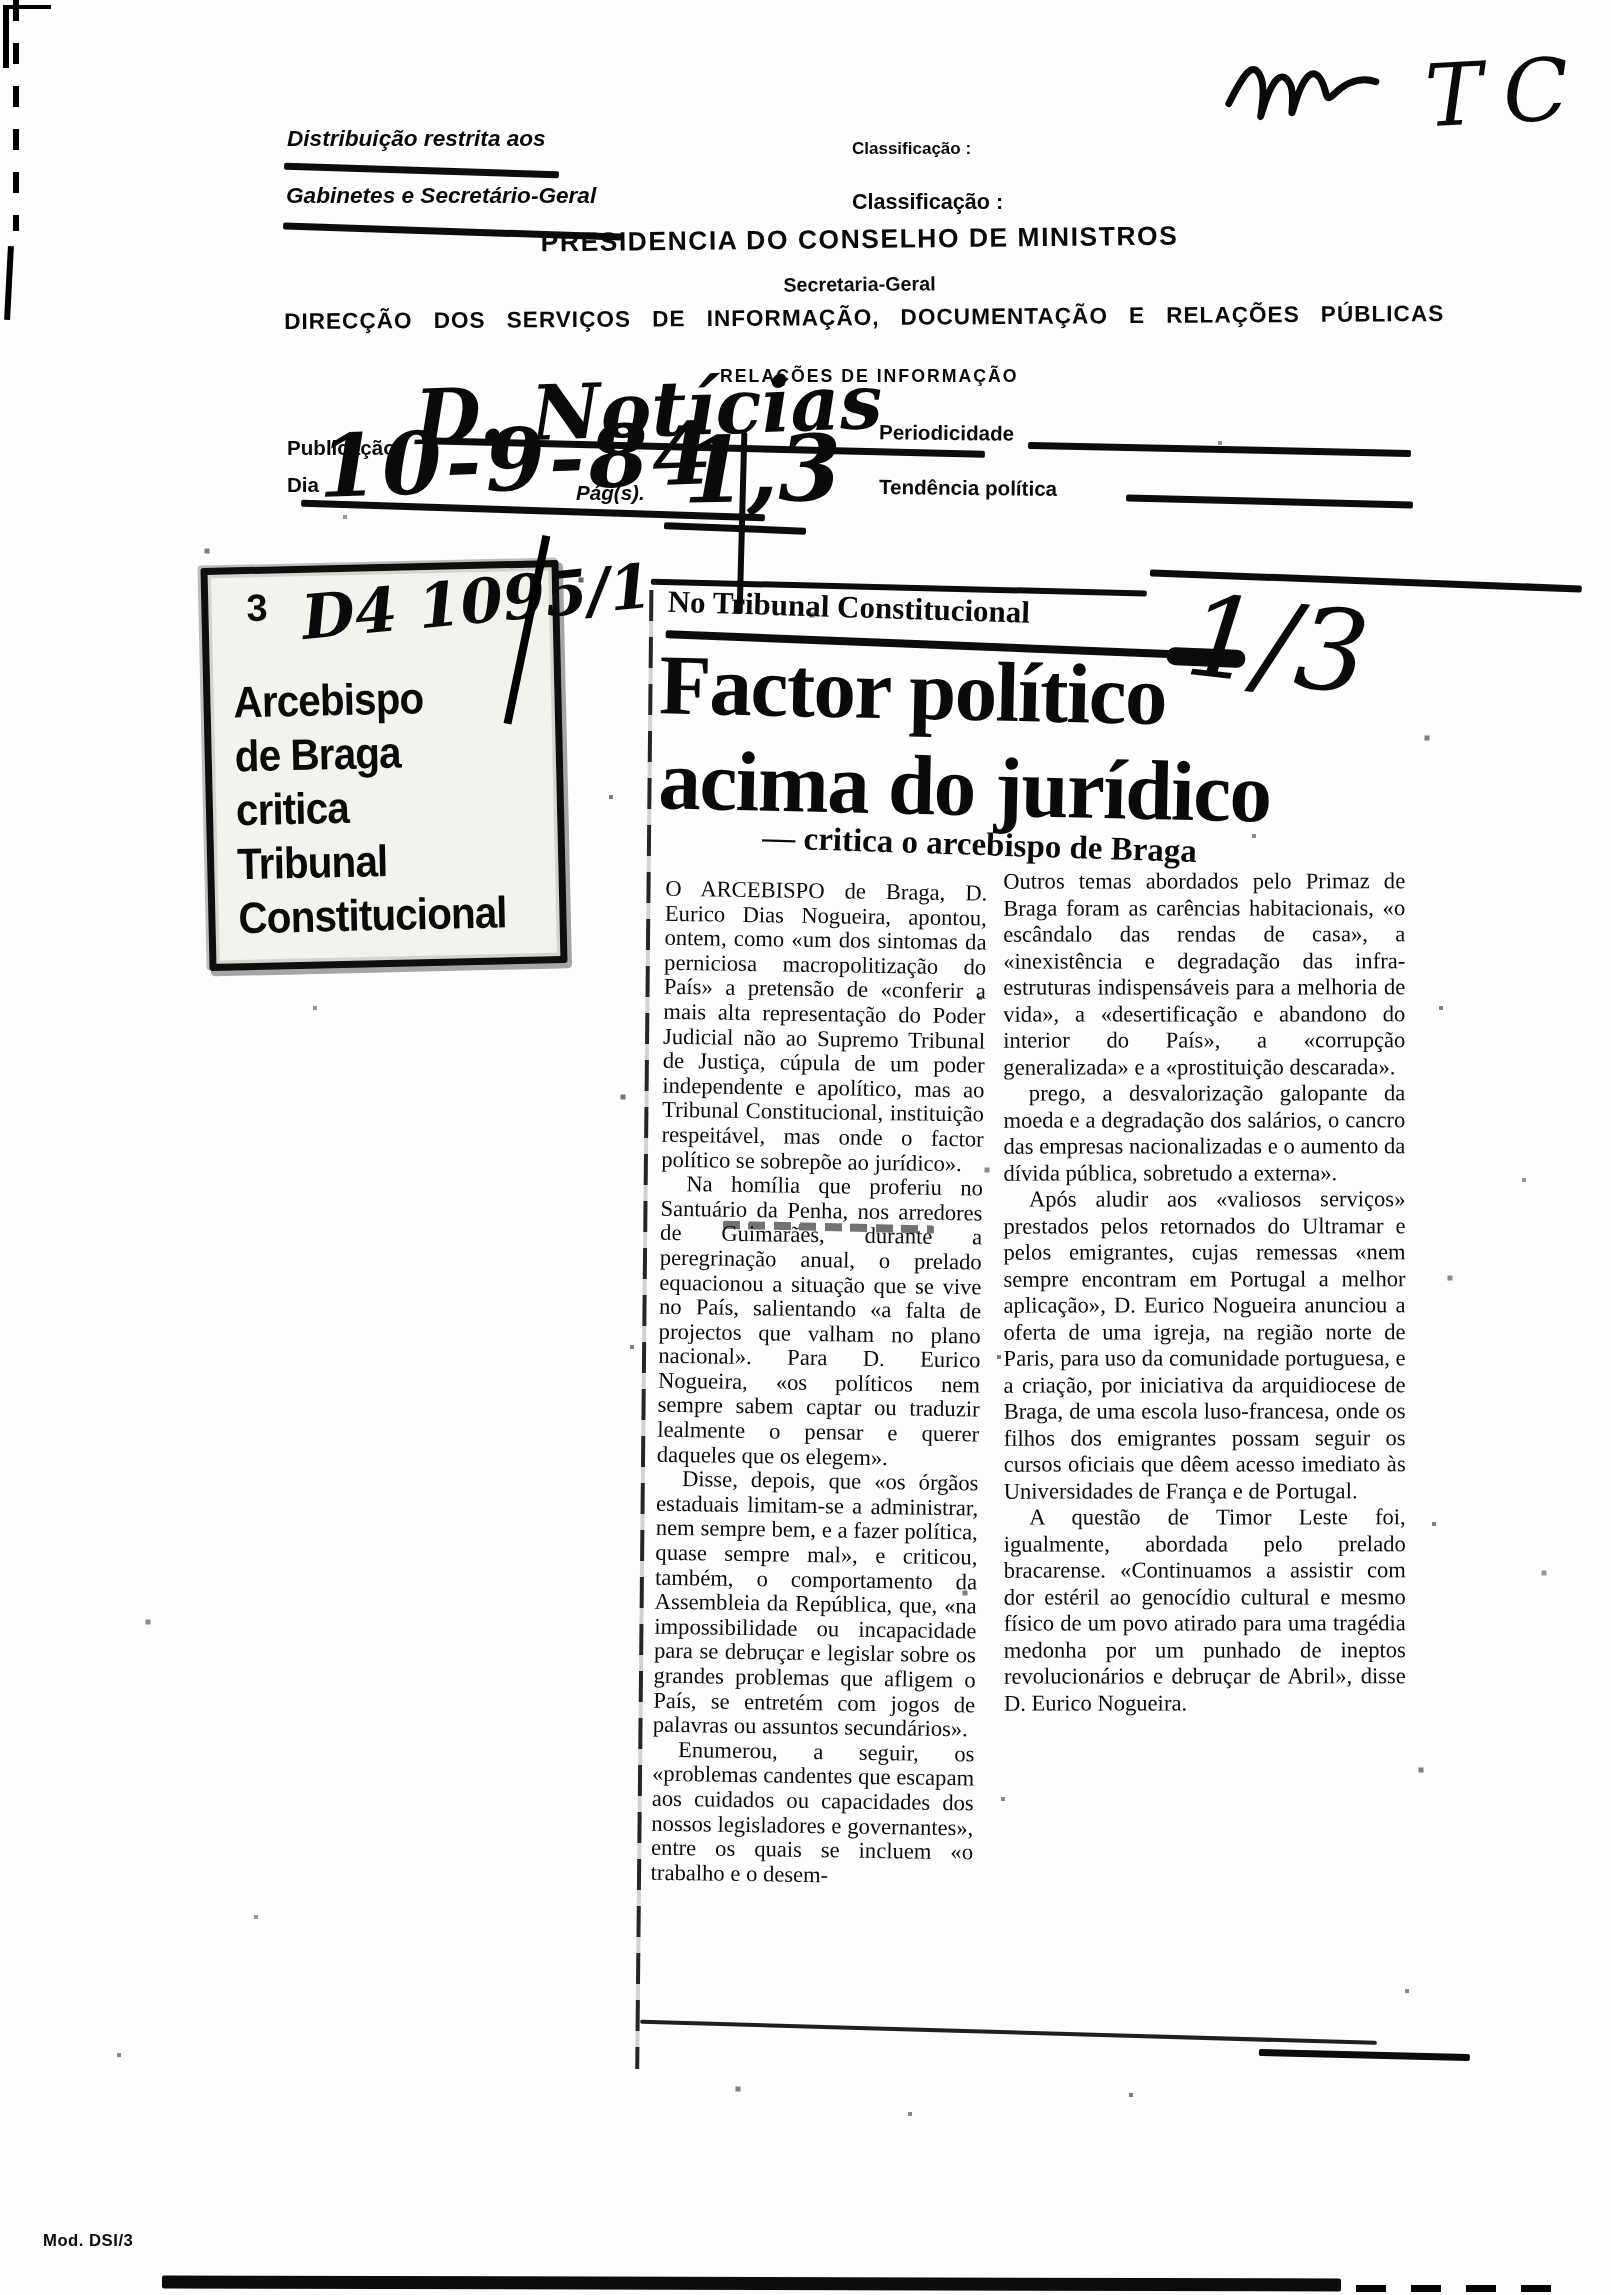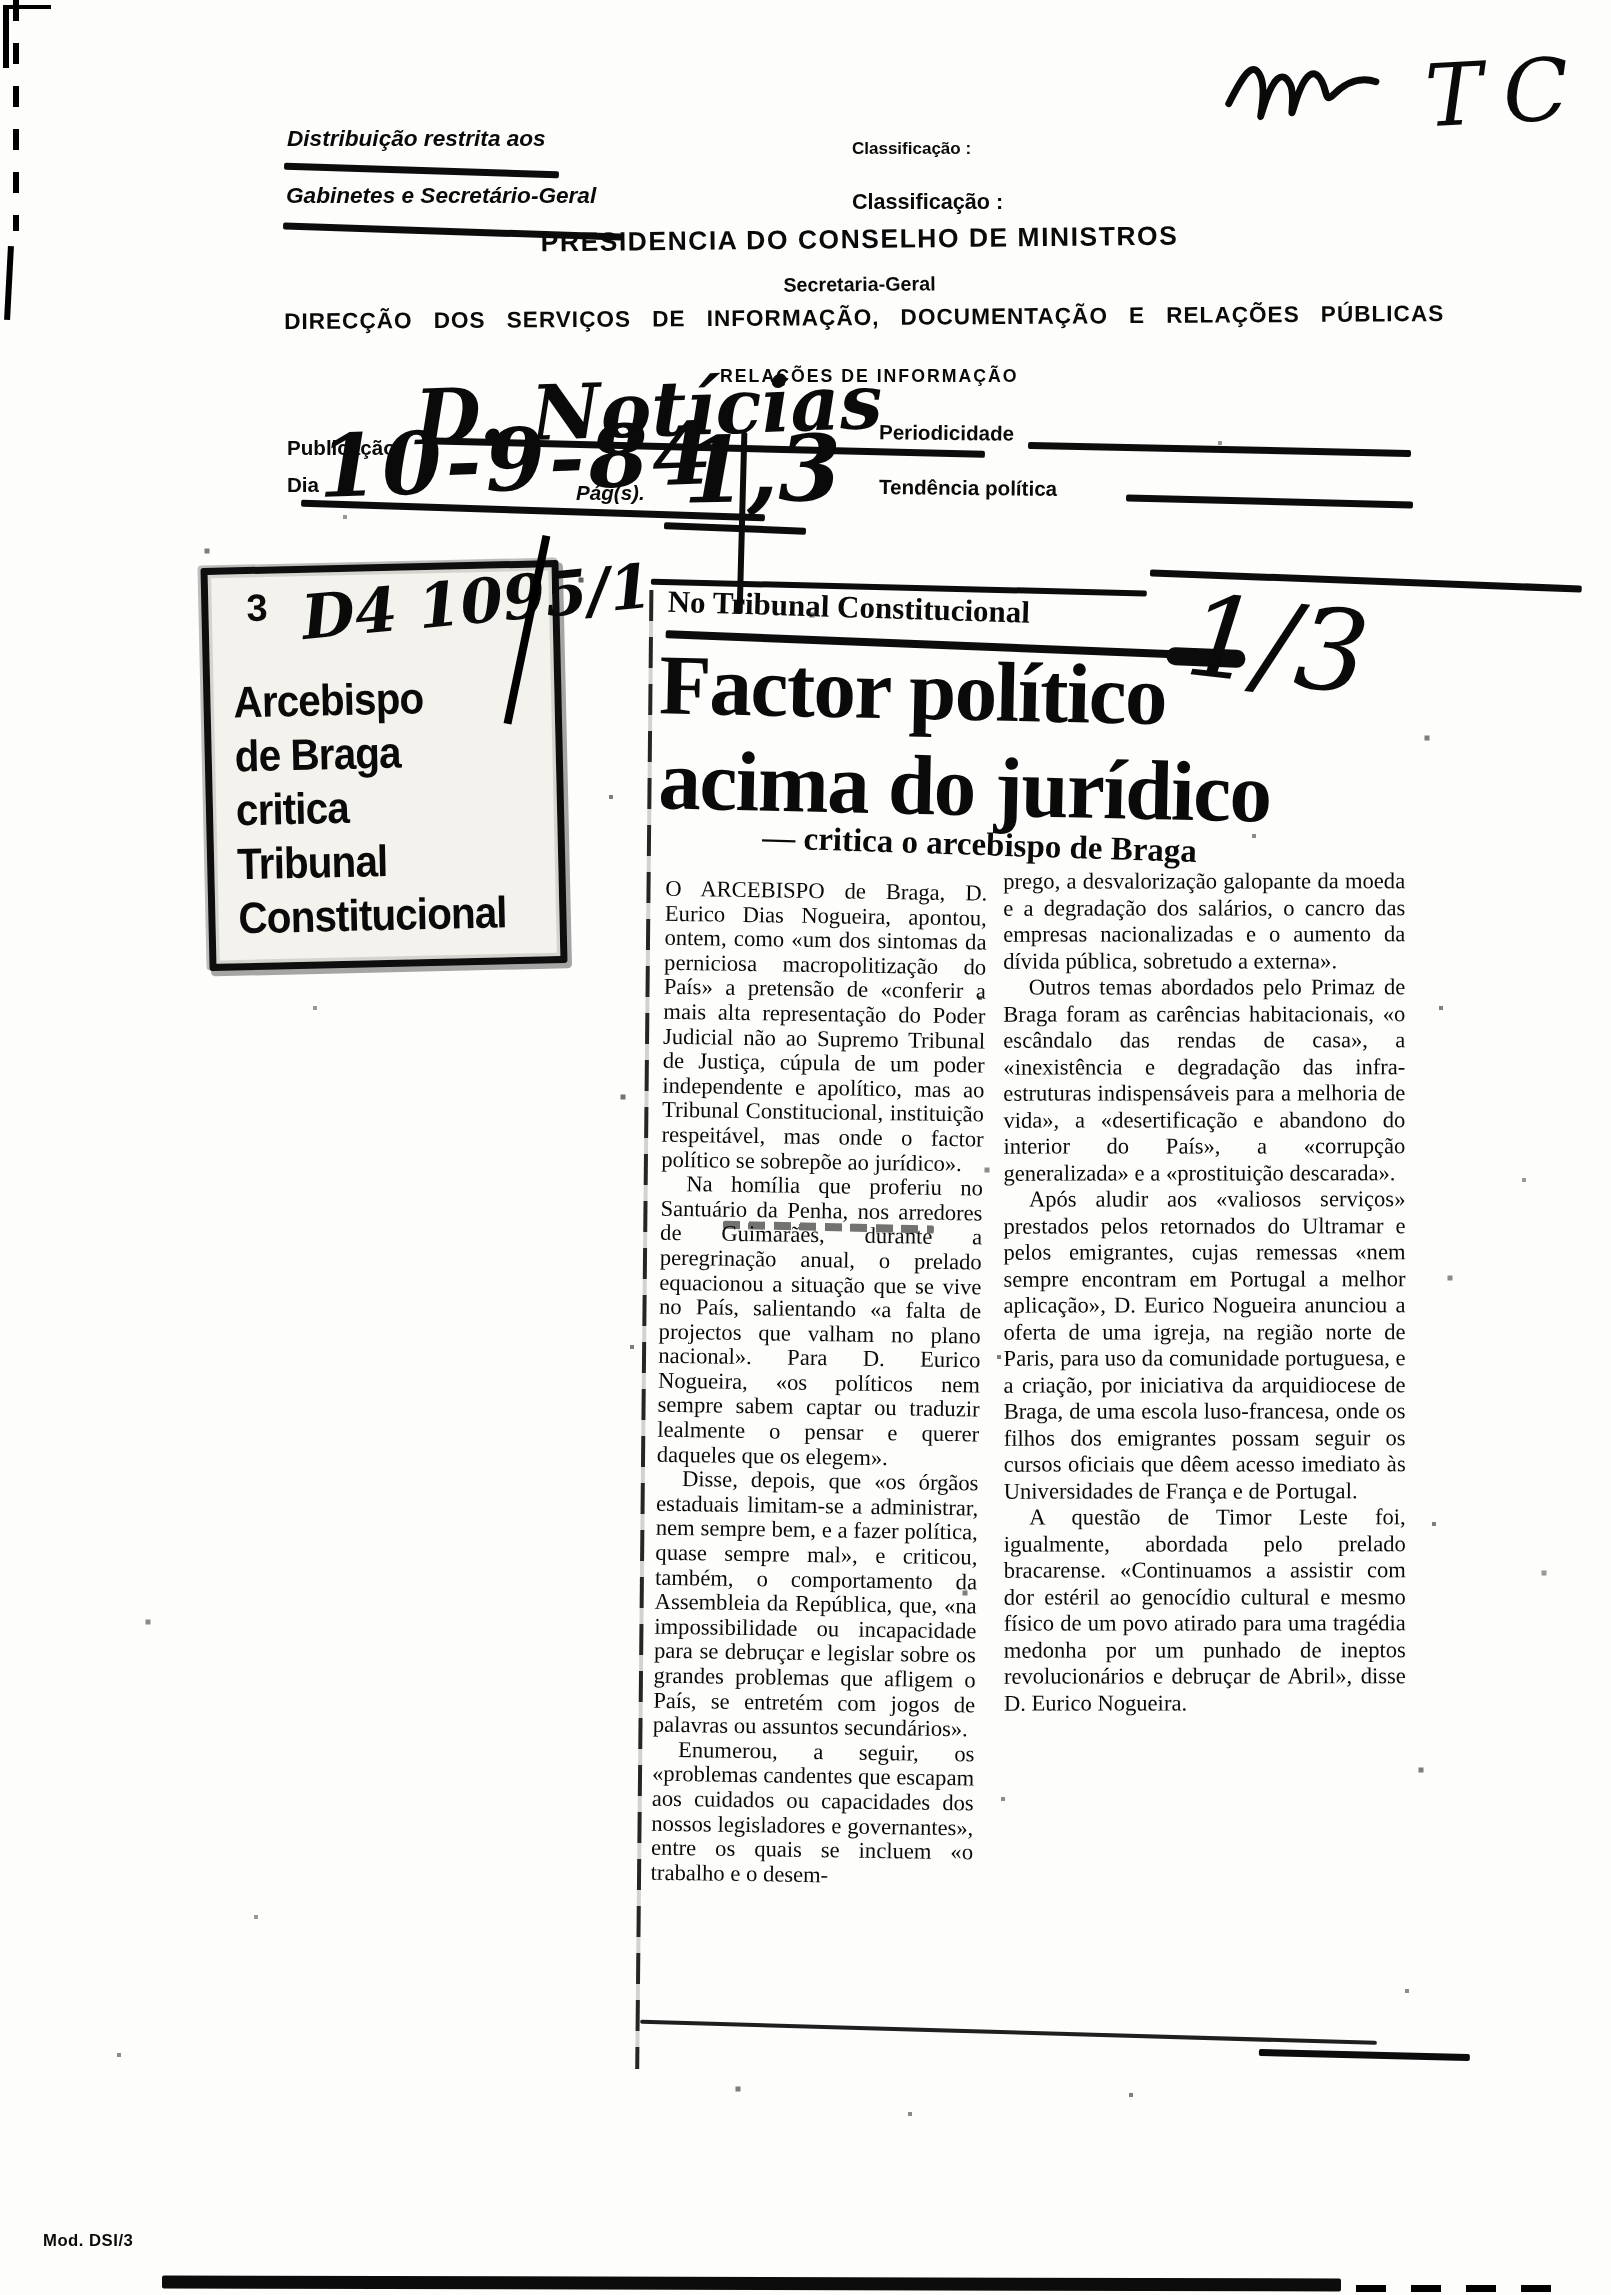--- a/index.html
+++ b/index.html
@@ -175,22 +175,22 @@
     <div class="serifb" id="headline2">acima do jurídico</div>
     <div class="serifb" id="subhead">— critica o arcebispo de Braga</div>
 
     <div class="newscol" id="col1">
       <p>O ARCEBISPO de Braga, D. Eurico Dias Nogueira, apontou, ontem, como «um dos sintomas da perniciosa macropolitização do País» a pretensão de «conferir a mais alta representação do Poder Judicial não ao Supremo Tribunal de Justiça, cúpula de um poder independente e apolítico, mas ao Tribunal Constitucional, instituição respeitável, mas onde o factor político se sobrepõe ao jurídico».</p>
       <p>Na homília que proferiu no Santuário da Penha, nos arredores de Guimarães, durante a peregrinação anual, o prelado equacionou a situação que se vive no País, salientando «a falta de projectos que valham no plano nacional». Para D. Eurico Nogueira, «os políticos nem sempre sabem captar ou traduzir lealmente o pensar e querer daqueles que os elegem».</p>
       <p>Disse, depois, que «os órgãos estaduais limitam-se a administrar, nem sempre bem, e a fazer política, quase sempre mal», e criticou, também, o comportamento da Assembleia da República, que, «na impossibilidade ou incapacidade para se debruçar e legislar sobre os grandes problemas que afligem o País, se entretém com jogos de palavras ou assuntos secundários».</p>
       <p>Enumerou, a seguir, os «problemas candentes que escapam aos cuidados ou capacidades dos nossos legisladores e governantes», entre os quais se incluem «o trabalho e o desem-</p>
     </div>
     <div class="newscol" id="col2">
+      <p>Outros temas abordados pelo Primaz de Braga foram as carências habitacionais, «o escândalo das rendas de casa», a «inexistência e degradação das infra-estruturas indispensáveis para a melhoria de vida», a «desertificação e abandono do interior do País», a «corrupção generalizada» e a «prostituição descarada».</p>
       <p>prego, a desvalorização galopante da moeda e a degradação dos salários, o cancro das empresas nacionalizadas e o aumento da dívida pública, sobretudo a externa».</p>
-      <p>Outros temas abordados pelo Primaz de Braga foram as carências habitacionais, «o escândalo das rendas de casa», a «inexistência e degradação das infra-estruturas indispensáveis para a melhoria de vida», a «desertificação e abandono do interior do País», a «corrupção generalizada» e a «prostituição descarada».</p>
       <p>Após aludir aos «valiosos serviços» prestados pelos retornados do Ultramar e pelos emigrantes, cujas remessas «nem sempre encontram em Portugal a melhor aplicação», D. Eurico Nogueira anunciou a oferta de uma igreja, na região norte de Paris, para uso da comunidade portuguesa, e a criação, por iniciativa da arquidiocese de Braga, de uma escola luso-francesa, onde os filhos dos emigrantes possam seguir os cursos oficiais que dêem acesso imediato às Universidades de França e de Portugal.</p>
       <p>A questão de Timor Leste foi, igualmente, abordada pelo prelado bracarense. «Continuamos a assistir com dor estéril ao genocídio cultural e mesmo físico de um povo atirado para uma tragédia medonha por um punhado de ineptos revolucionários e debruçar de Abril», disse D. Eurico Nogueira.</p>
     </div>
 
     <div class="bar" id="smudge1"></div>
     <div class="bar" id="clip-bottom-line"></div>
     <div class="bar" id="clip-bottom-line2"></div>
   </div>
 
   <div class="abs" id="mod-label">Mod. DSI/3</div>

